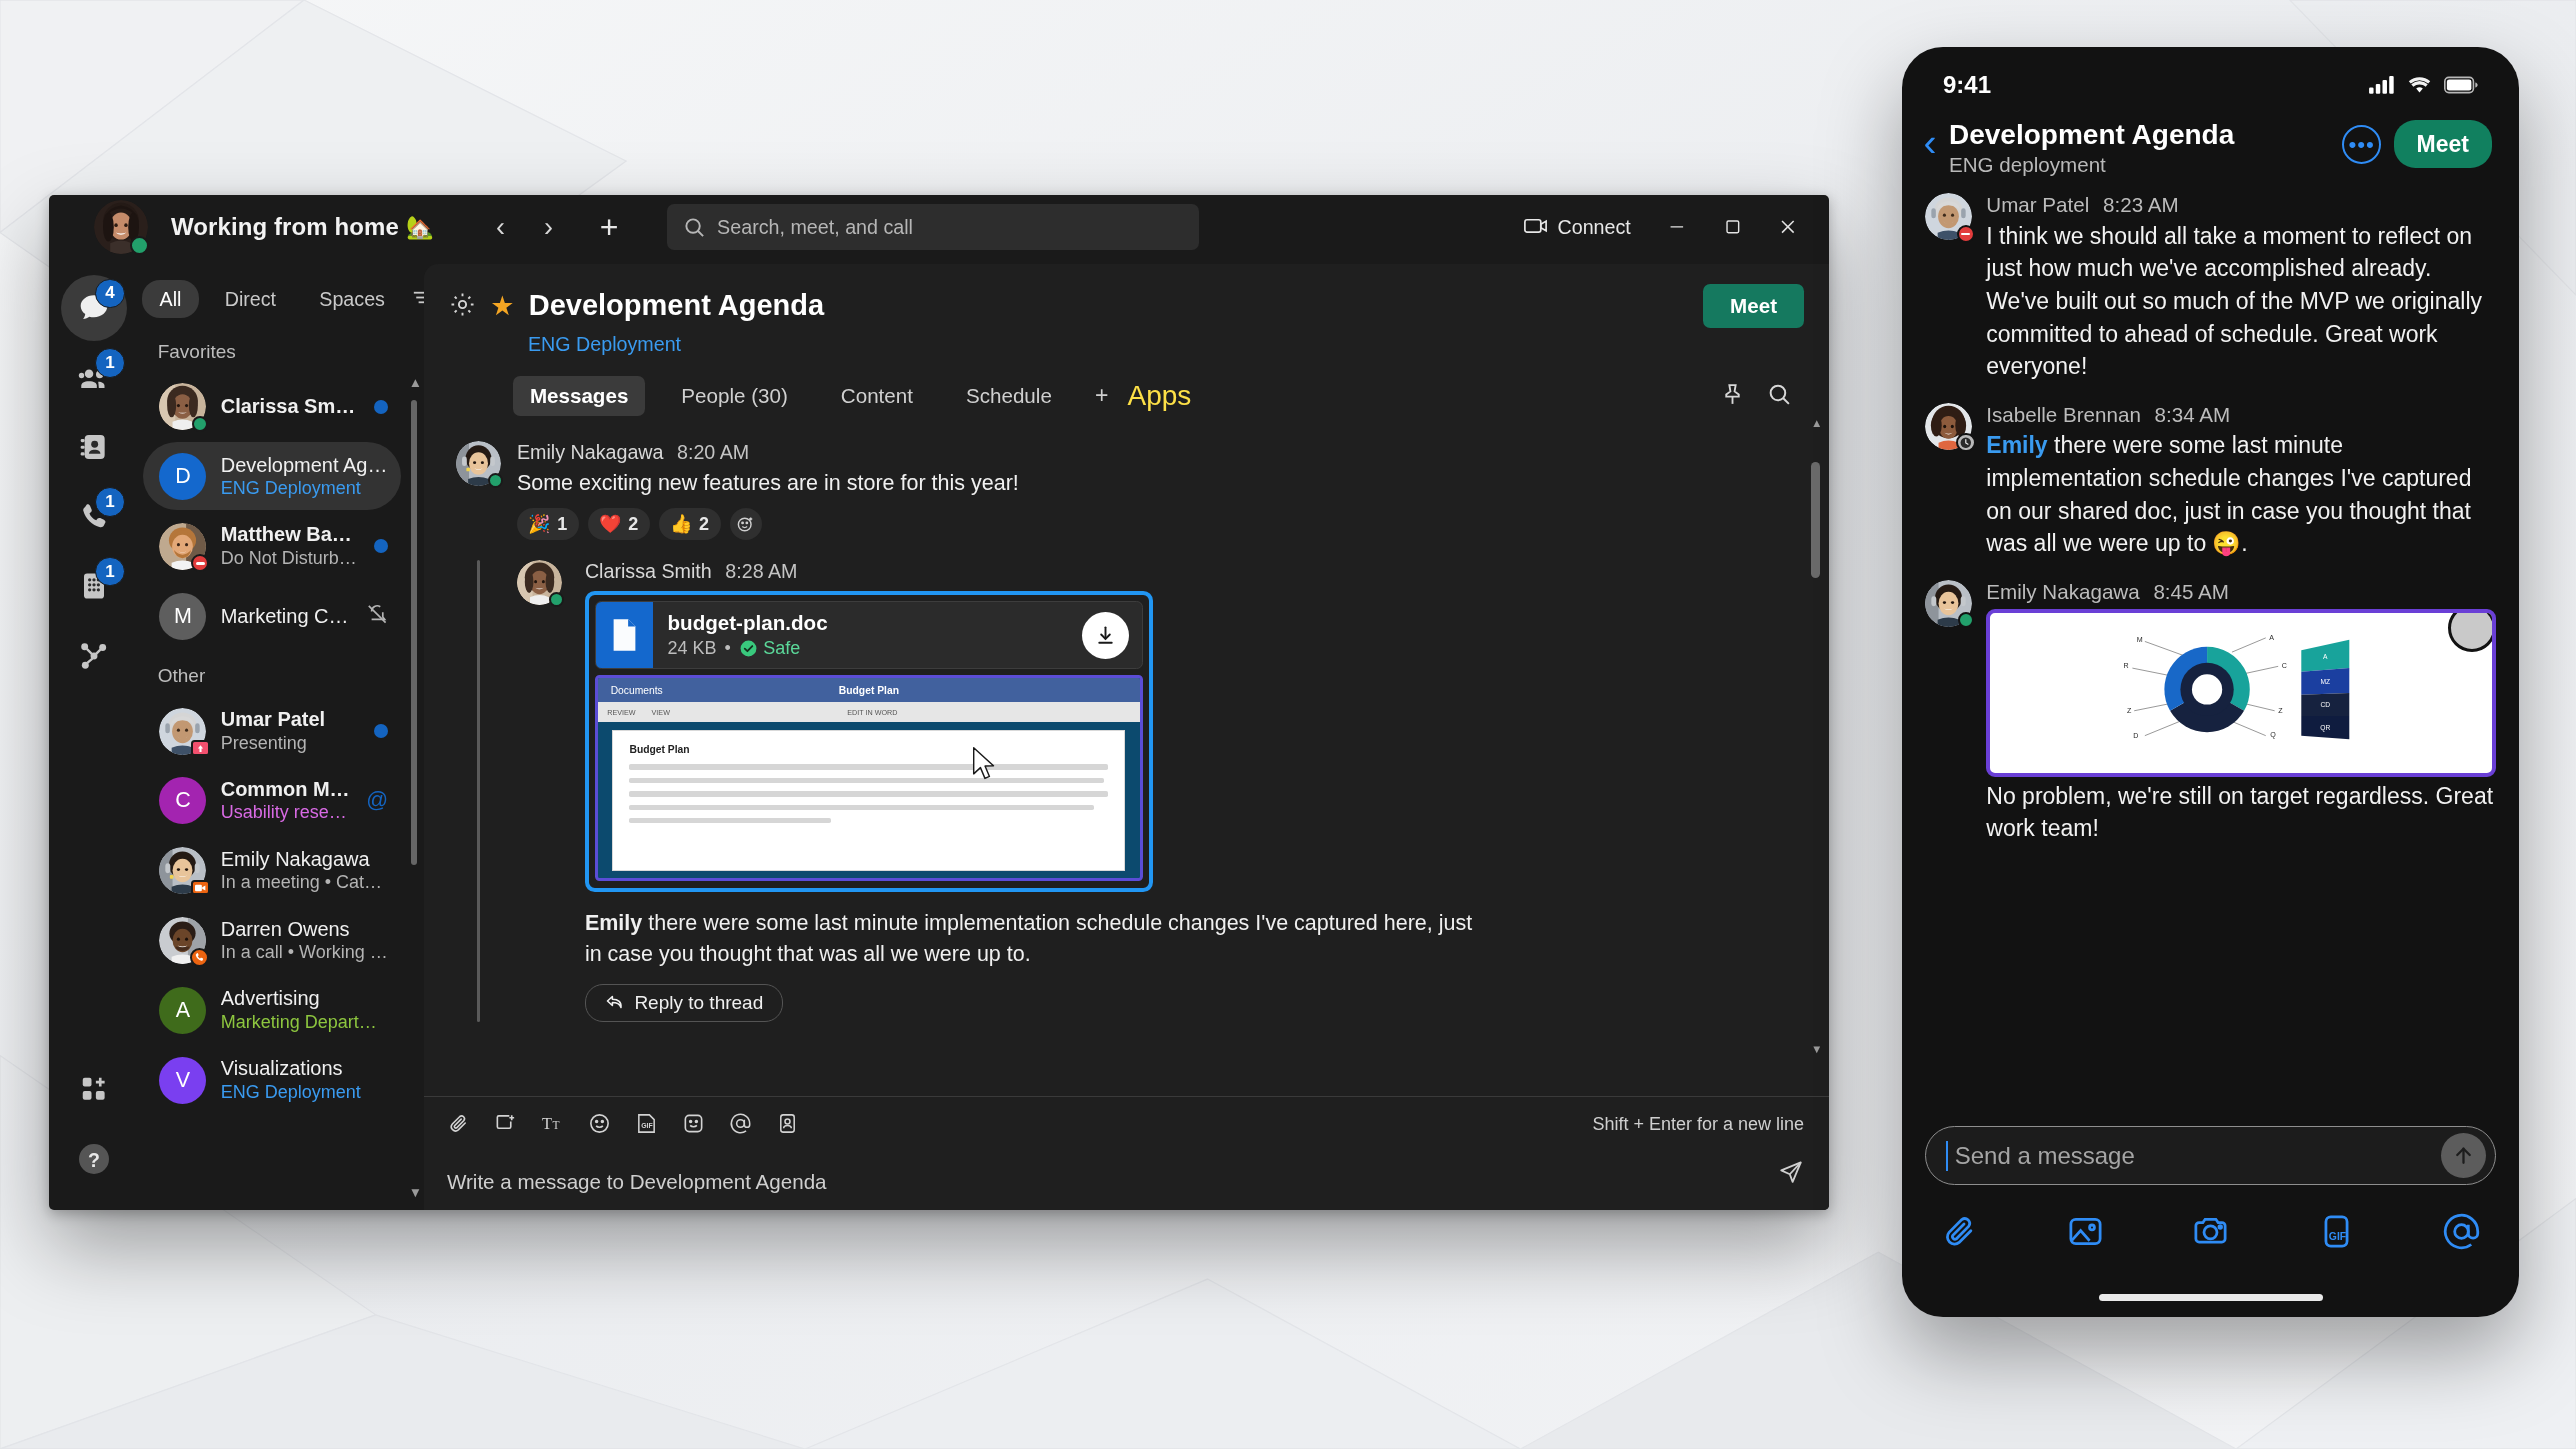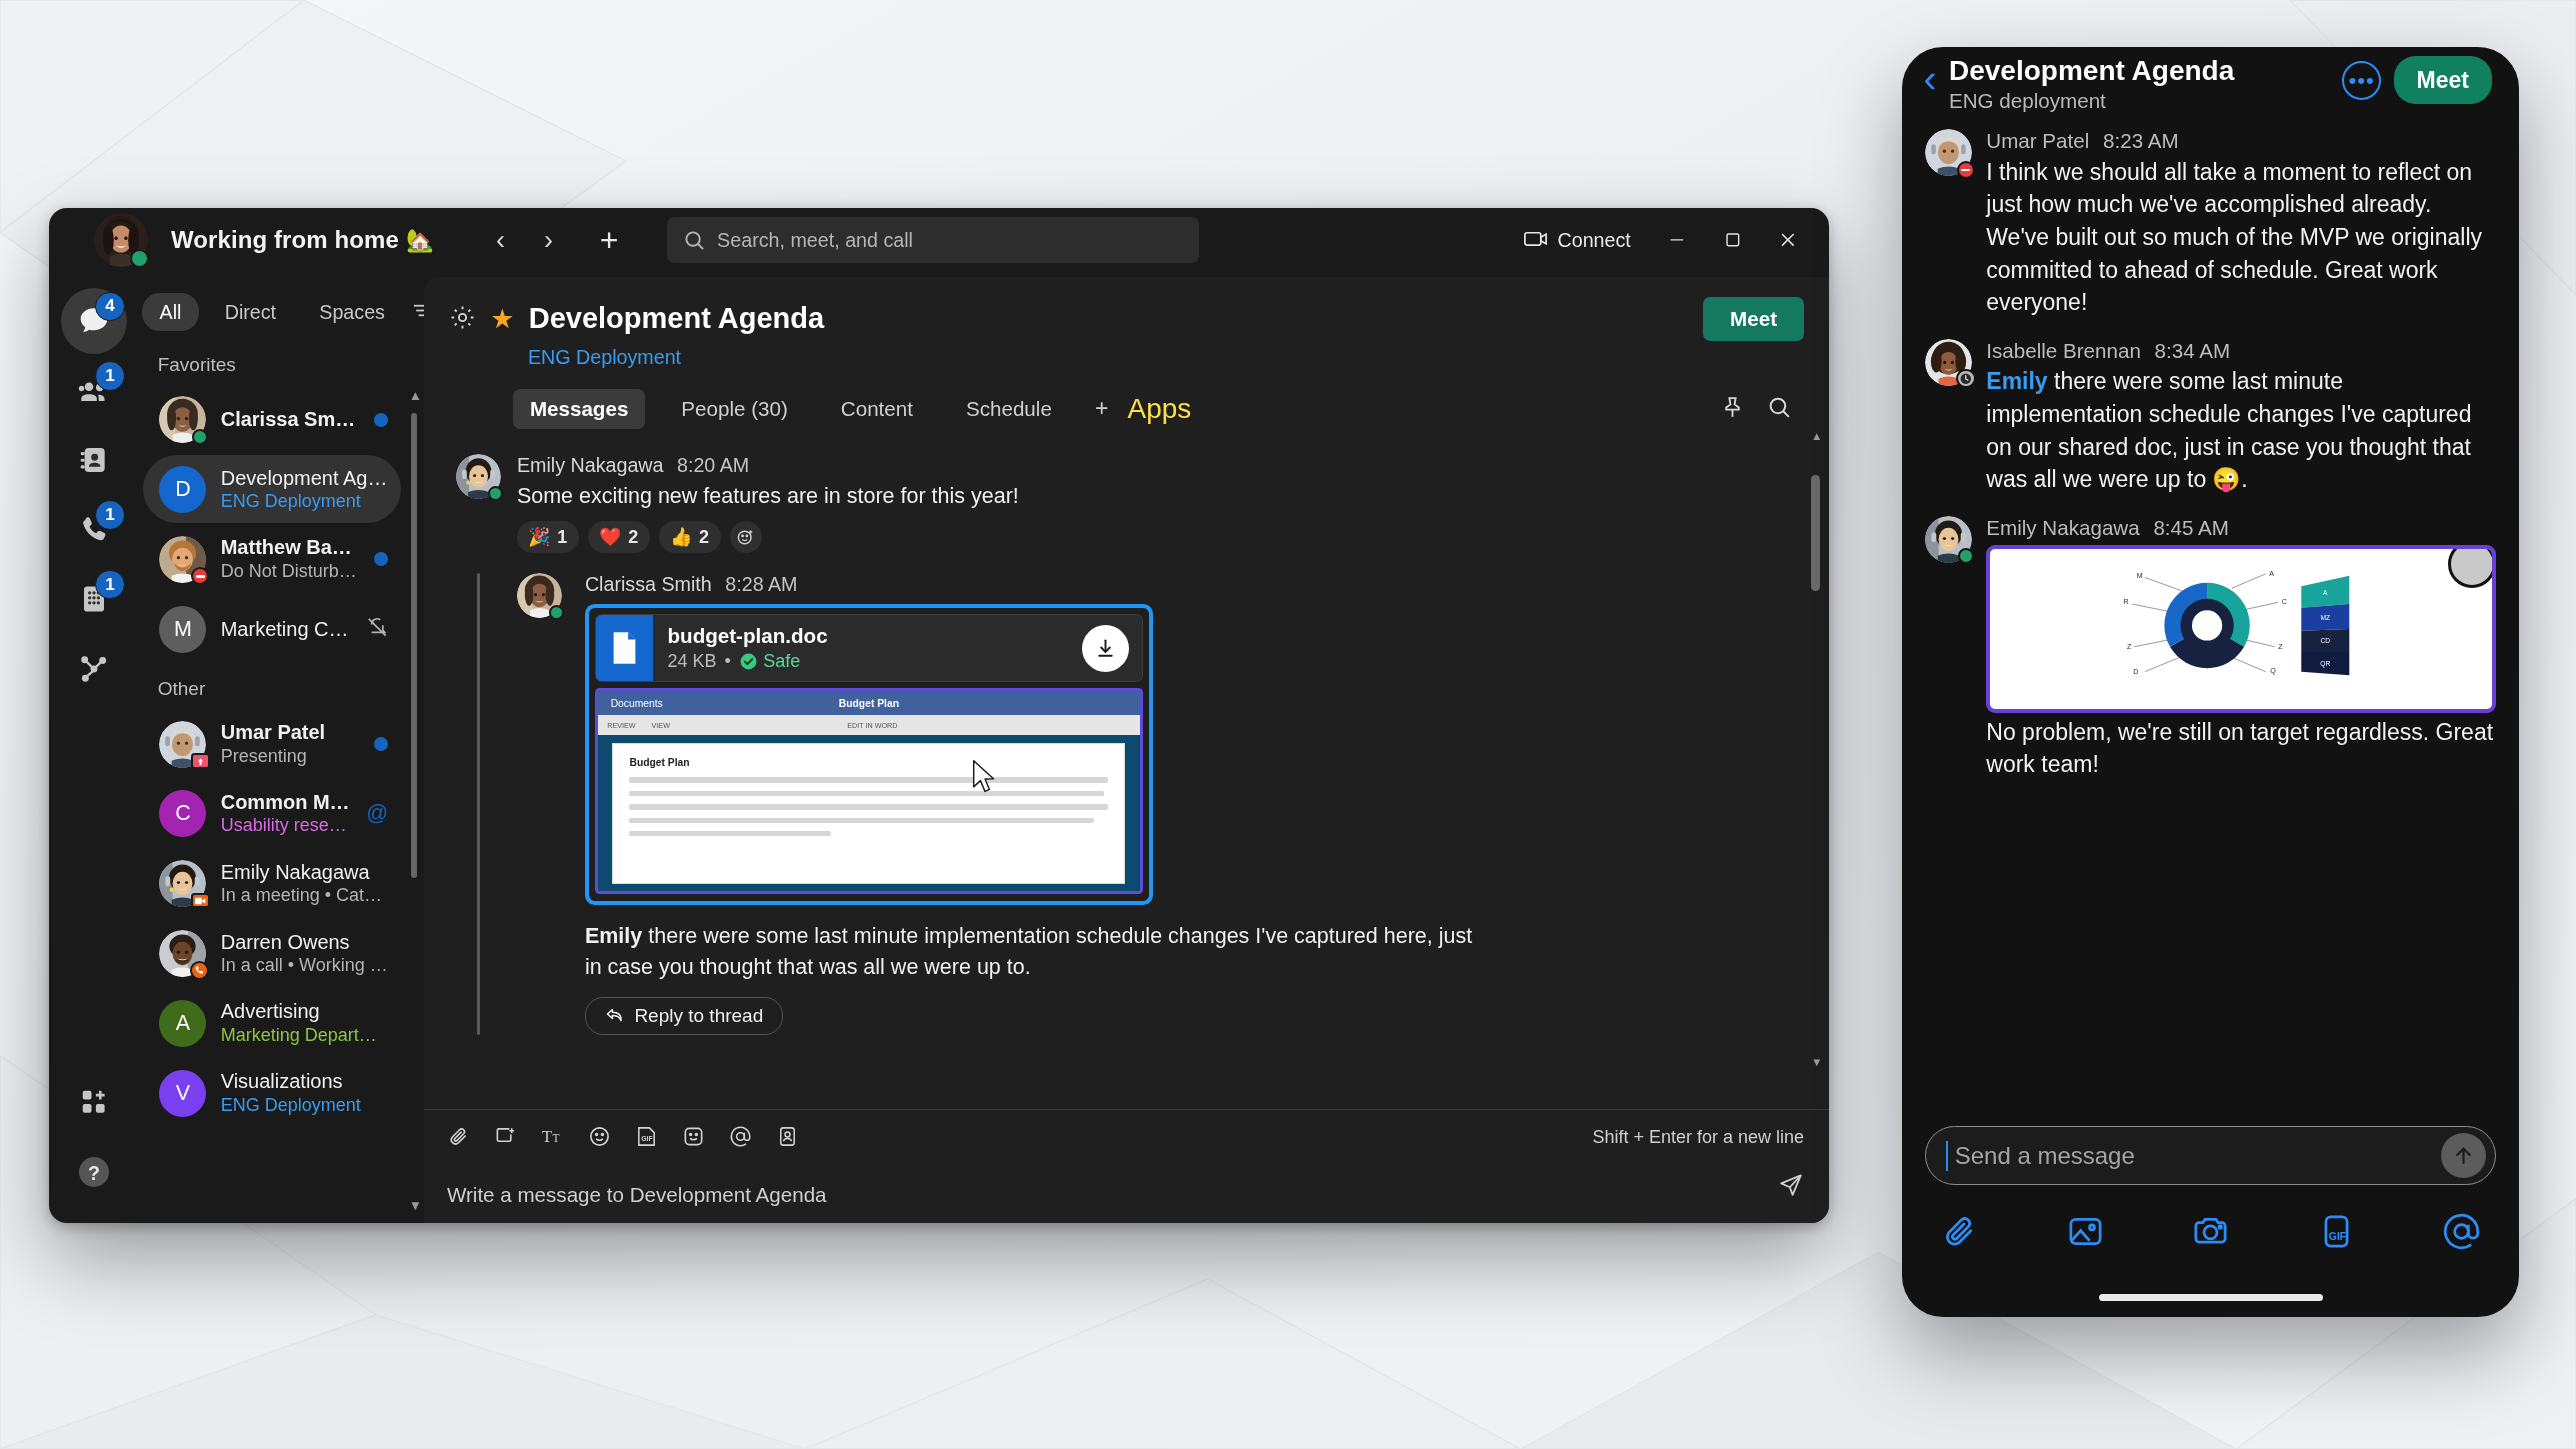--- a/index.html
+++ b/index.html
@@ -8,22 +8,22 @@
     font-family:"Liberation Sans", sans-serif;
     background:
       linear-gradient(135deg, #f2f3f5 0%, #eceef1 35%, #e9ebee 60%, #f4f5f7 100%);
     position:relative;
   }
   .bg-poly { position:absolute; inset:0; overflow:hidden; }
   .bg-poly svg { width:100%; height:100%; display:block; }
 
   
   .desktop {
-    position:absolute; left:49px; top:208px; width:1780px; height:1015px;
-    background:#1a1a1a; border-radius:18px;
+    position:absolute; left:49px; top:195px; width:1780px; height:1015px;
+    background:#1a1a1a; border-radius:5px;
     box-shadow:0 36px 81px rgba(0,0,0,.35), 0 3.6px 12.5px rgba(0,0,0,.25);
     overflow:hidden; display:flex; flex-direction:column;
   }
   .titlebar { height:64px; display:flex; align-items:center; flex-shrink:0; }
   .tb-avatar-wrap { width:54px; height:54px; margin-left:45px; position:relative; flex-shrink:0; }
   .av { border-radius:50%; overflow:hidden; display:block; }
   .presence { position:absolute; border:2.7px solid #1a1a1a; border-radius:50%; }
   .tb-status { color:#f3f3f3; font-size:24px; font-weight:700; margin-left:23px; letter-spacing:0.1px; white-space:nowrap;}
   .tb-emoji { font-size:22.4px; margin-left:7.2px; }
   .tb-nav { display:flex; align-items:center; gap:9px; margin-left:47px; }
@@ -871,20 +871,41 @@
                 <path d="M10.9 15 21 4"></path>
             </svg>
           </span>
         </div>
       </div>
     </div>
   </div>
 </div>
 
 <div class="phone">
+  <div class="ph-status">
+    <span class="ph-time">9:41</span>
+    <span class="ph-status-right">
+      <svg width="27" height="19.7" viewBox="0 0 30 22" fill="#fff">
+        <rect x="0" y="14" width="5" height="7" rx="1.3"></rect>
+          <rect x="7.5" y="10" width="5" height="11" rx="1.3"></rect>
+        <rect x="15" y="5.5" width="5" height="15.5" rx="1.3"></rect>
+          <rect x="22.5" y="1" width="5" height="20" rx="1.3"></rect>
+      </svg>
+      <svg width="25" height="19.7" viewBox="0 0 28 22" fill="#fff">
+        <path d="M14 19.6l-3.7-4.5a5.8 5.8 0 0 1 7.4 0z"></path>
+        <path d="M14 10.6c2.6 0 5 .9 6.9 2.5l2.3-2.8A14.2 14.2 0 0 0 14 6.6a14.2 14.2 0 0 0-9.2 3.7l2.3 2.8A10.6 10.6 0 0 1 14 10.6z" opacity=".95"></path>
+        <path d="M14 2.4c4.6 0 8.8 1.7 12 4.5l-2.2 2.7A15.8 15.8 0 0 0 14 5.8 15.8 15.8 0 0 0 4.2 9.6L2 6.9A18.9 18.9 0 0 1 14 2.4z" opacity=".95"></path>
+      </svg>
+      <svg width="34" height="18" viewBox="0 0 38 20">
+        <rect x="0.9" y="1.5" width="32" height="17" rx="4.5" fill="none" stroke="#fff" stroke-width="1.8" opacity=".7"></rect>
+        <rect x="3.2" y="3.8" width="27.4" height="12.4" rx="2.6" fill="#fff"></rect>
+        <path d="M35 7.2c1.6.4 2.6 1.4 2.6 2.8s-1 2.4-2.6 2.8z" fill="#fff" opacity=".7"></path>
+      </svg>
+    </span>
+  </div>
 
   <div class="ph-head">
     <span class="ph-back">‹</span>
     <div>
       <div class="ph-title">Development Agenda</div>
       <div class="ph-sub">ENG deployment</div>
     </div>
     <span class="ph-more">•••</span>
     <span class="ph-meet">Meet</span>
   </div>

